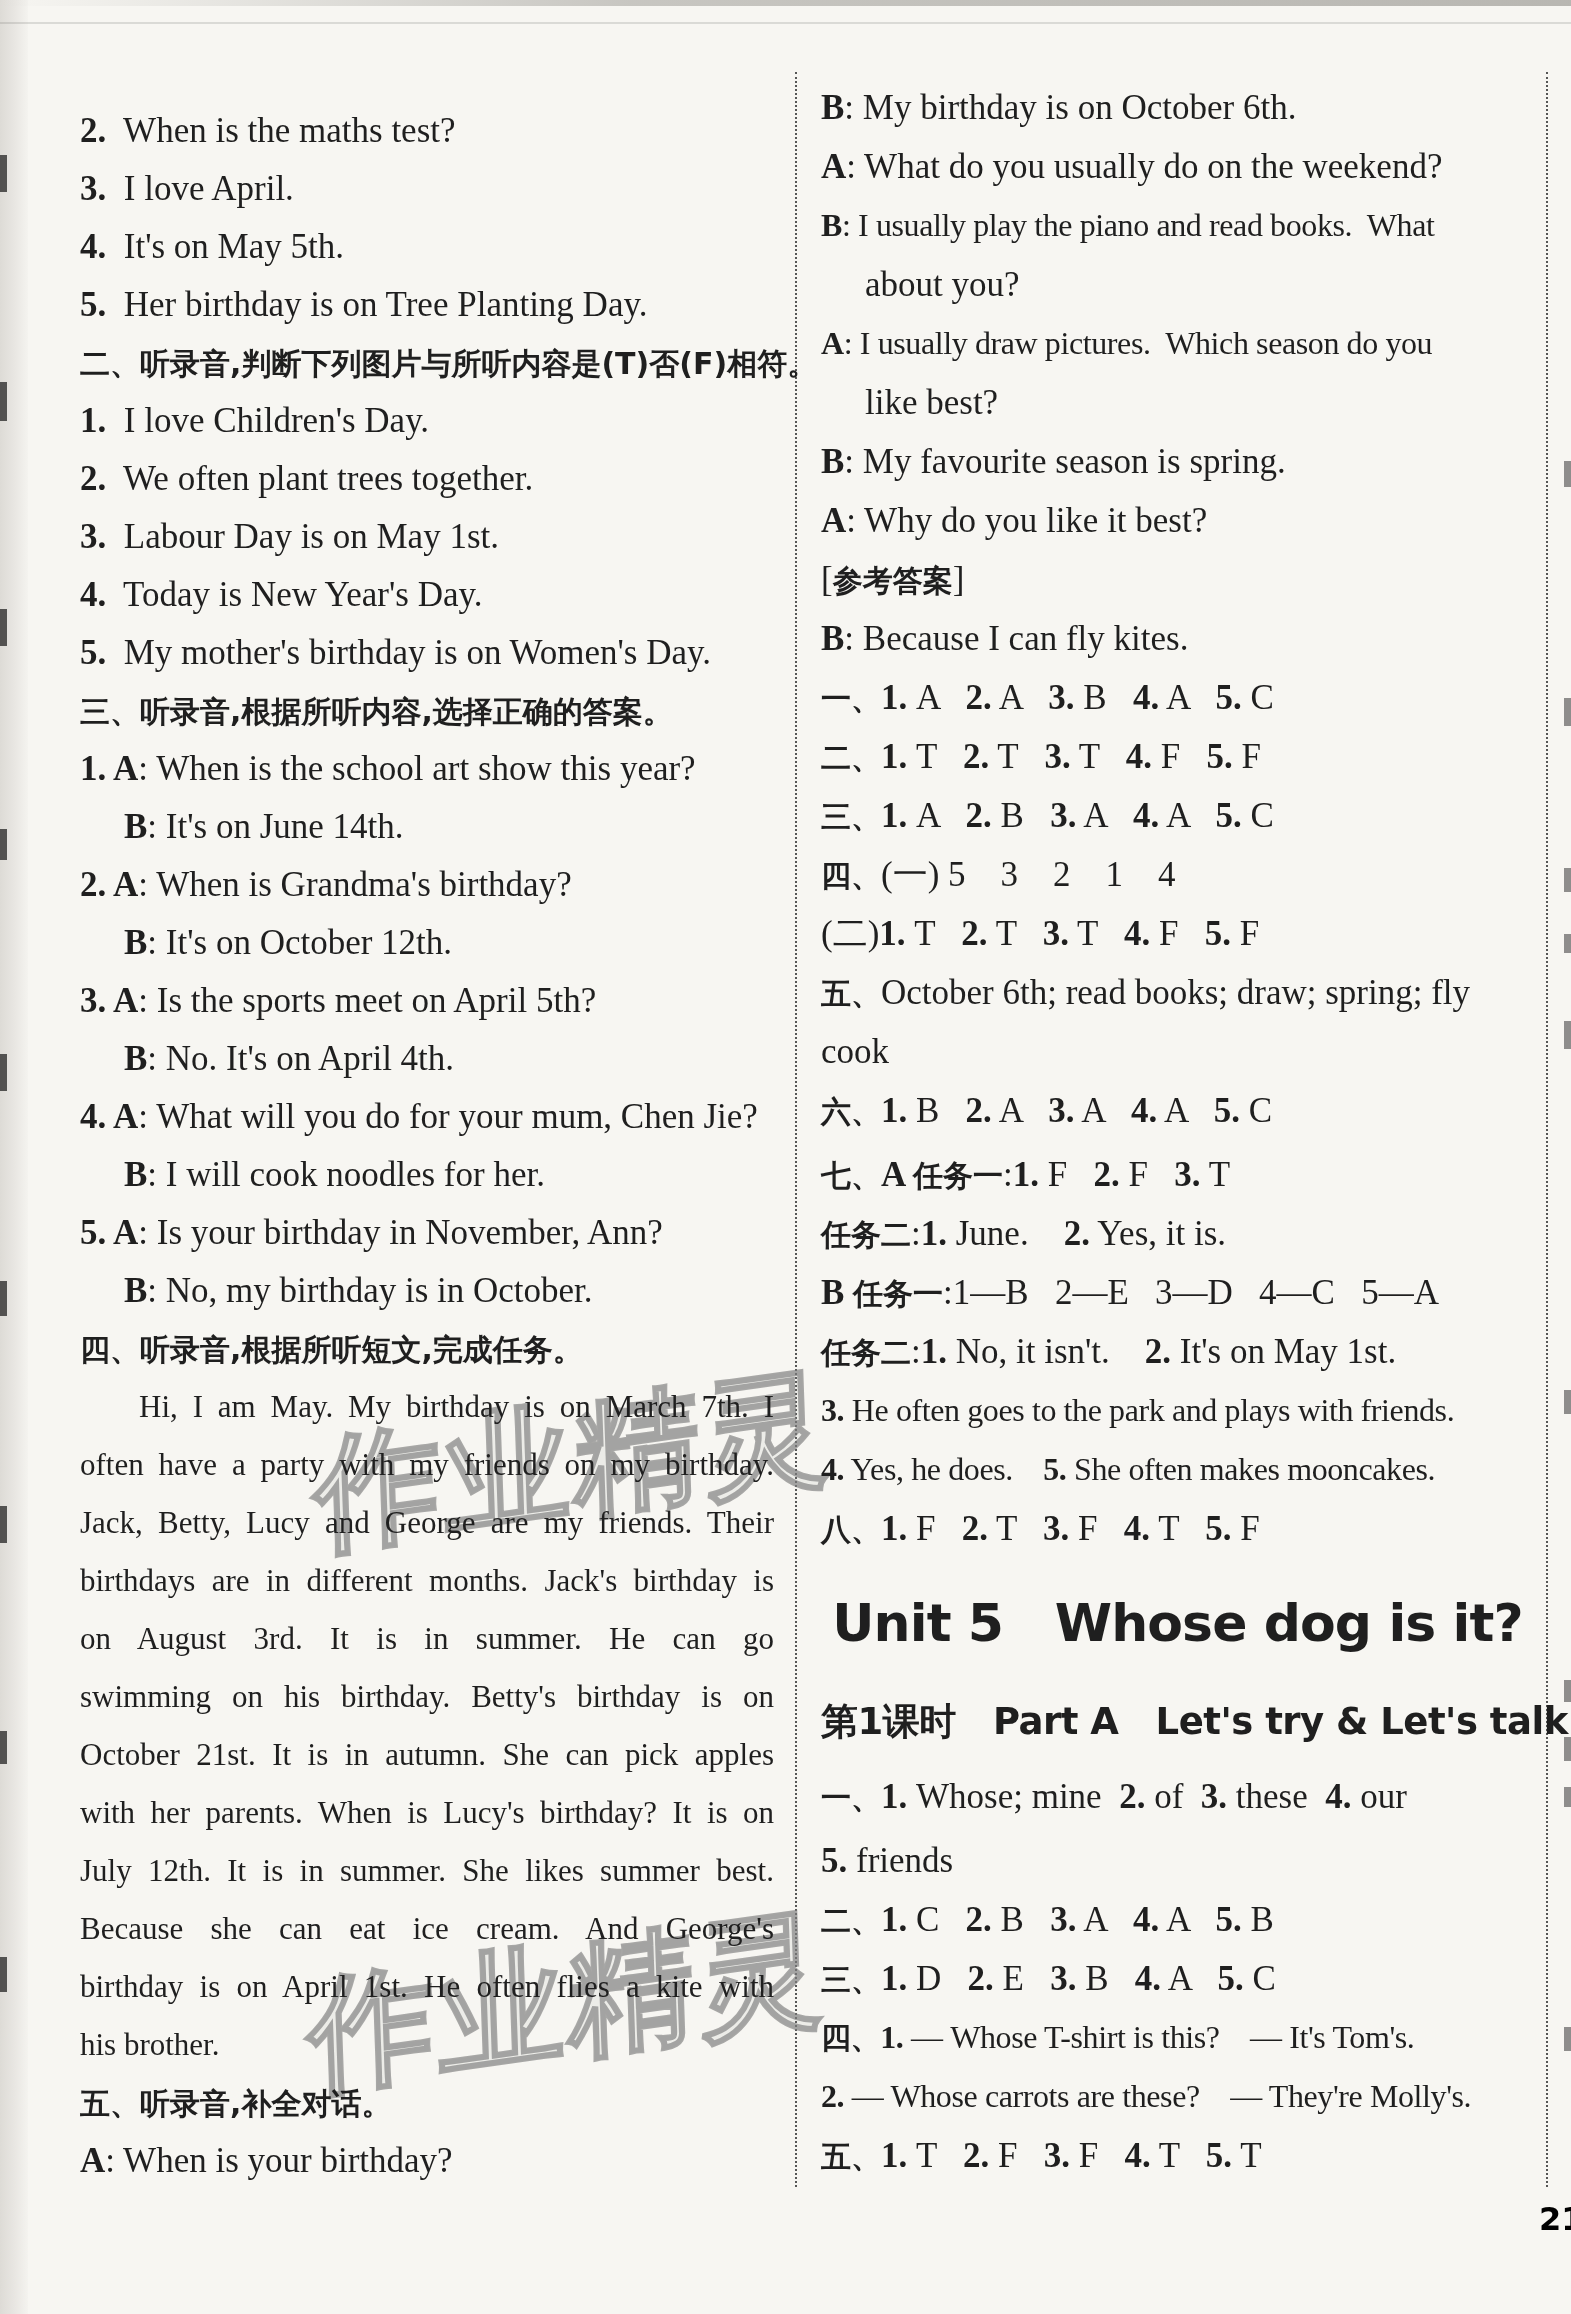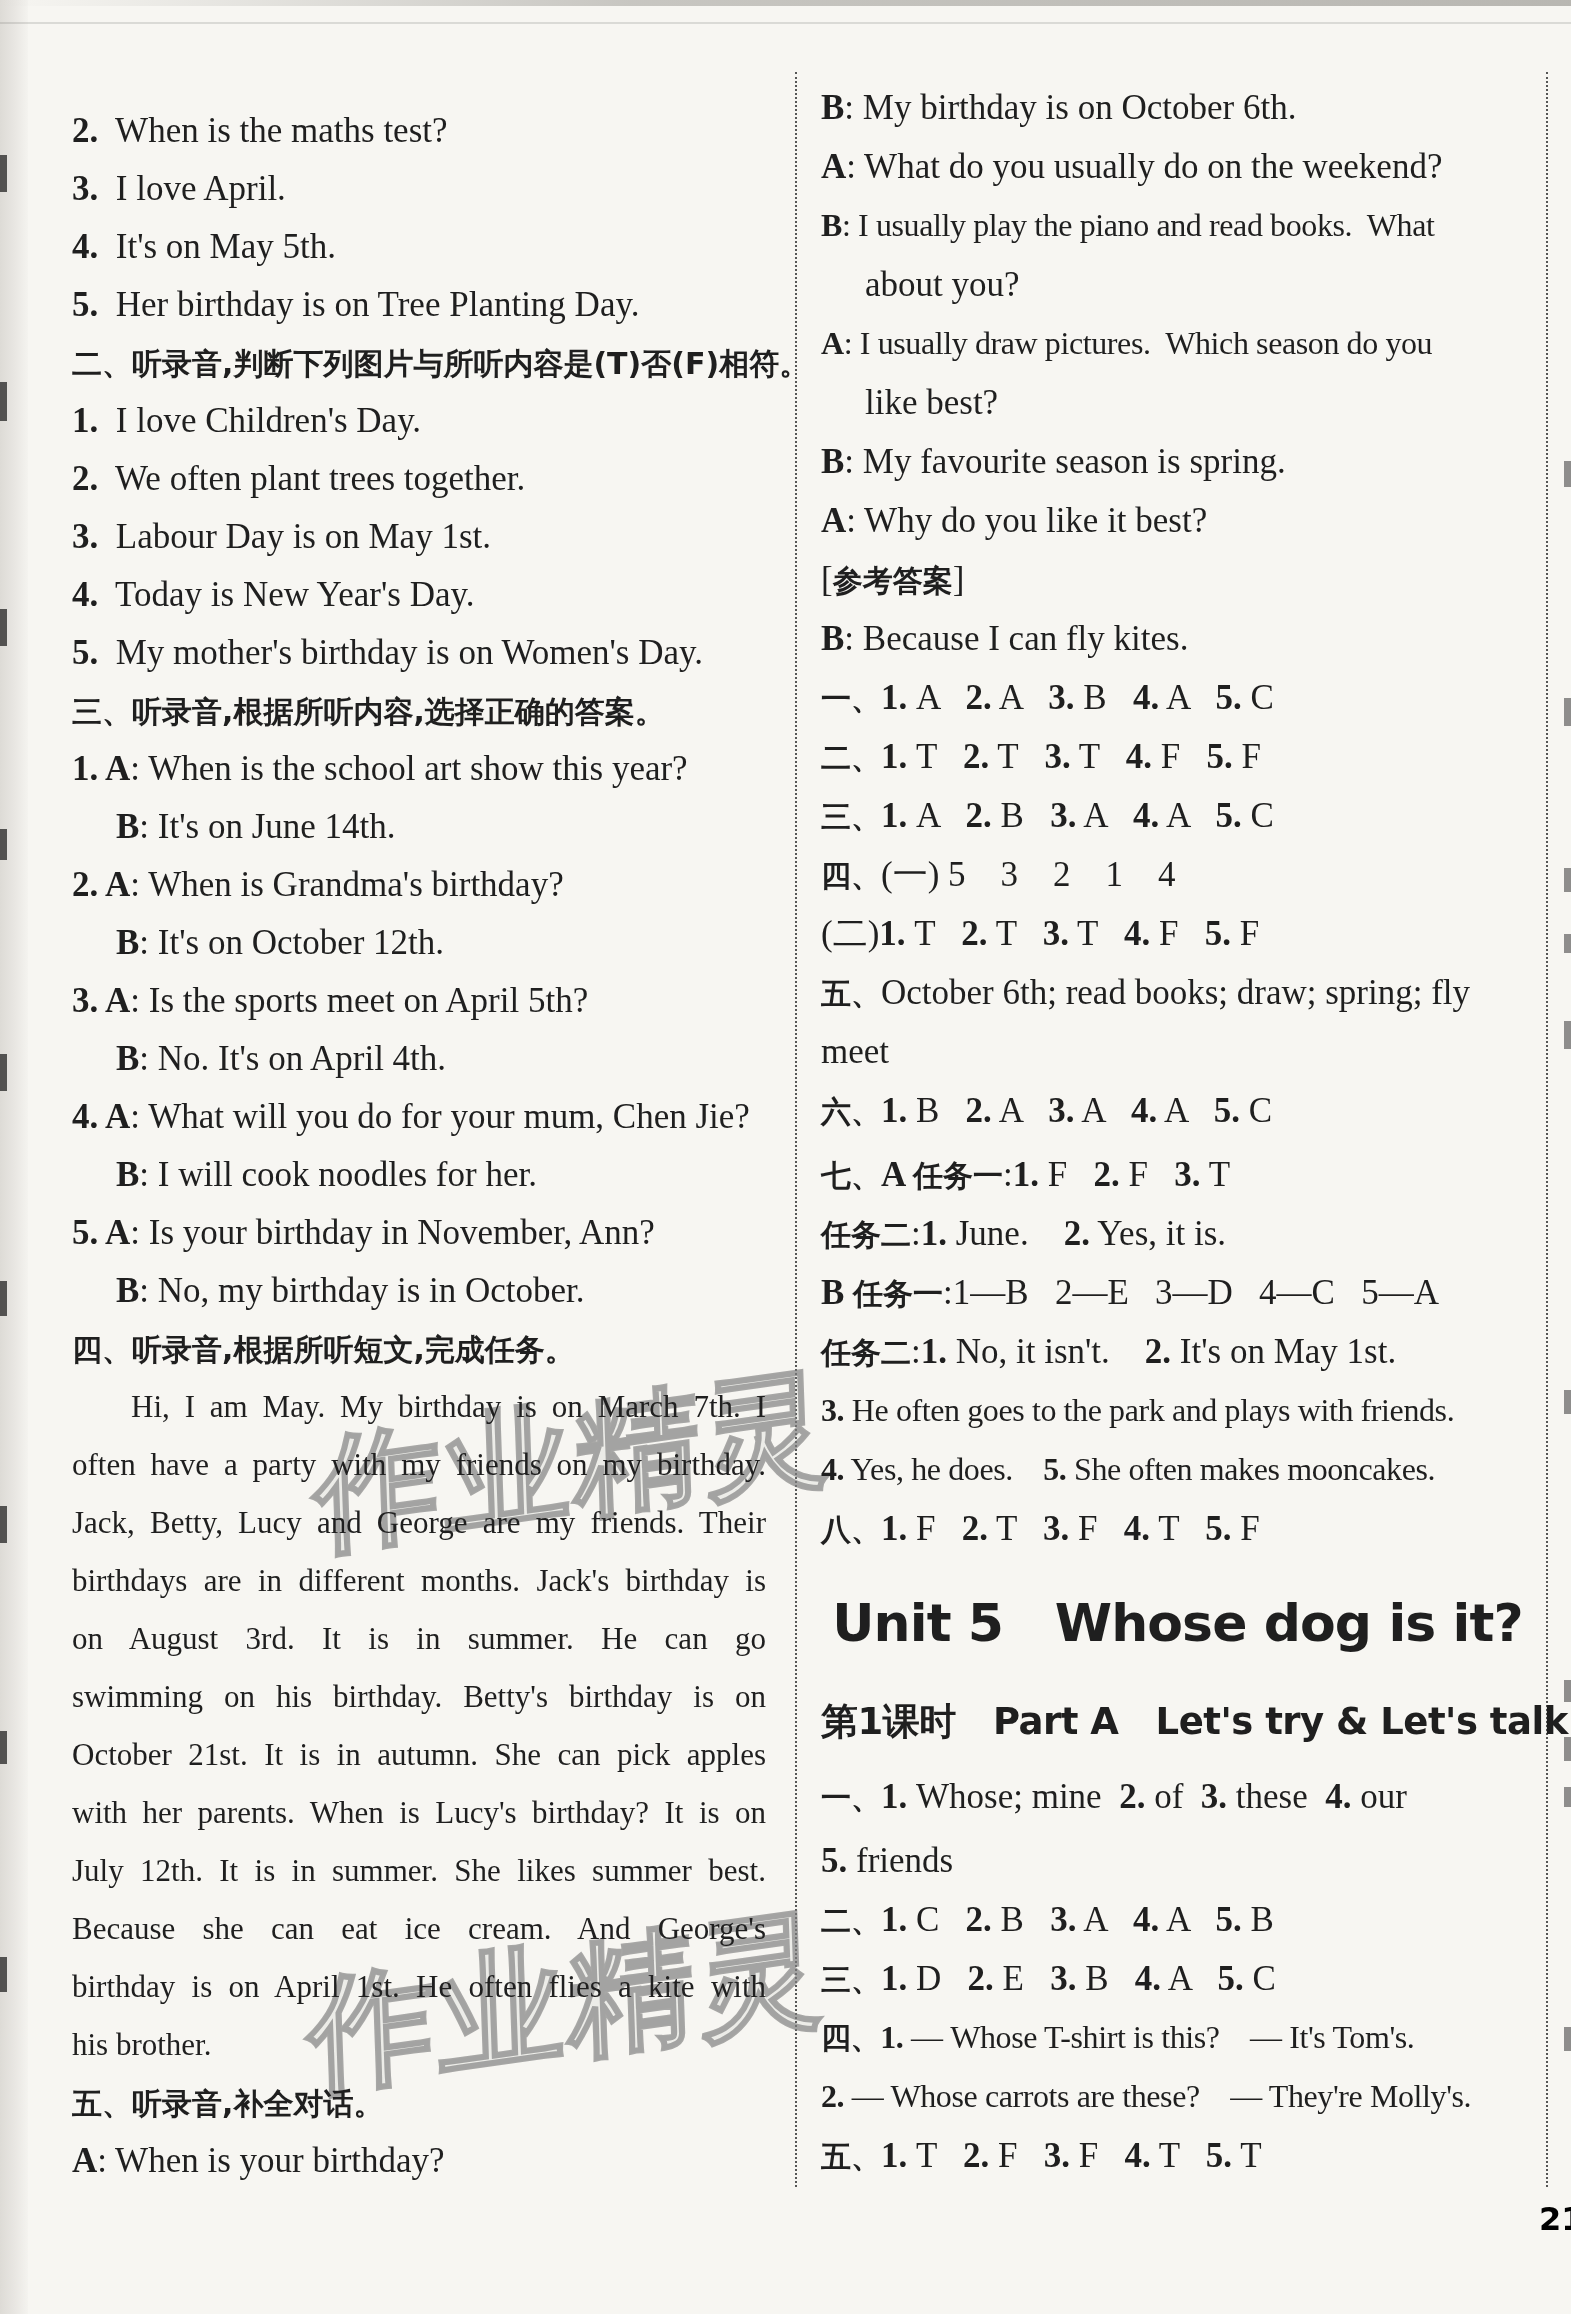--- a/index.html
+++ b/index.html
@@ -21,21 +21,21 @@
   .top-line{position:absolute;left:0;top:22px;width:1572px;height:1.8px;background:rgba(120,118,112,.22);}
   .edge-mark{position:absolute;background:#1c1c1c;opacity:.72;}
   .right-frag{position:absolute;background:#474747;opacity:.6;}
 
   
   .vdash{position:absolute;top:72px;height:2115px;width:0;
     border-left:2.8px dotted #3b3b3b;opacity:.85;}
 
   
   .col{position:absolute;top:0;}
-  #col-left{left:72px;width:694px;padding-top:102px;}
+  #col-left{left:80px;width:694px;padding-top:102px;}
   #col-right{left:821px;width:713px;padding-top:78px;}
 
   .ln{white-space:pre;font-size:35px;}
   #col-left .ln{height:58px;line-height:58px;}
   #col-right .ln{height:59px;line-height:59px;}
 
   .b{font-weight:bold;}
   .h{font-weight:bold;font-family:"DejaVu Sans","Liberation Sans",sans-serif;font-size:30px;}
 
   .ind{padding-left:44px;}
@@ -149,21 +149,21 @@
       <div class="ln "><span class="b">B</span><span>: My favourite season is spring.</span></div>
       <div class="ln "><span class="b">A</span><span>: Why do you like it best?</span></div>
       <div class="ln "><span>[</span><span class="h">参考答案</span><span>]</span></div>
       <div class="ln "><span class="b">B</span><span>: Because I can fly kites.</span></div>
       <div class="ln "><span class="h">一、</span><span class="b">1.</span><span> A   </span><span class="b">2.</span><span> A   </span><span class="b">3.</span><span> B   </span><span class="b">4.</span><span> A   </span><span class="b">5.</span><span> C</span></div>
       <div class="ln "><span class="h">二、</span><span class="b">1.</span><span> T   </span><span class="b">2.</span><span> T   </span><span class="b">3.</span><span> T   </span><span class="b">4.</span><span> F   </span><span class="b">5.</span><span> F</span></div>
       <div class="ln "><span class="h">三、</span><span class="b">1.</span><span> A   </span><span class="b">2.</span><span> B   </span><span class="b">3.</span><span> A   </span><span class="b">4.</span><span> A   </span><span class="b">5.</span><span> C</span></div>
       <div class="ln "><span class="h">四、</span><span>(一) 5    3    2    1    4</span></div>
       <div class="ln "><span>(二)</span><span class="b">1.</span><span> T   </span><span class="b">2.</span><span> T   </span><span class="b">3.</span><span> T   </span><span class="b">4.</span><span> F   </span><span class="b">5.</span><span> F</span></div>
       <div class="ln "><span class="h">五、</span><span>October 6th; read books; draw; spring; fly</span></div>
-      <div class="ln "><span>meet</span></div>
+      <div class="ln "><span>cook</span></div>
       <div class="ln "><span class="h">六、</span><span class="b">1.</span><span> B   </span><span class="b">2.</span><span> A   </span><span class="b">3.</span><span> A   </span><span class="b">4.</span><span> A   </span><span class="b">5.</span><span> C</span></div>
       <div class="ln g5"><span class="h">七、</span><span class="b">A </span><span class="h">任务一</span><span>:</span><span class="b">1.</span><span> F   </span><span class="b">2.</span><span> F   </span><span class="b">3.</span><span> T</span></div>
       <div class="ln "><span class="h">任务二</span><span>:</span><span class="b">1.</span><span> June.    </span><span class="b">2.</span><span> Yes, it is.</span></div>
       <div class="ln "><span class="b">B </span><span class="h">任务一</span><span>:1—B   2—E   3—D   4—C   5—A</span></div>
       <div class="ln "><span class="h">任务二</span><span>:</span><span class="b">1.</span><span> No, it isn't.    </span><span class="b">2.</span><span> It's on May 1st.</span></div>
       <div class="ln tight"><span class="b">3.</span><span> He often goes to the park and plays with friends.</span></div>
       <div class="ln tight"><span class="b">4.</span><span> Yes, he does.    </span><span class="b">5.</span><span> She often makes mooncakes.</span></div>
       <div class="ln "><span class="h">八、</span><span class="b">1.</span><span> F   </span><span class="b">2.</span><span> T   </span><span class="b">3.</span><span> F   </span><span class="b">4.</span><span> T   </span><span class="b">5.</span><span> F</span></div>
       <div class="ln unit"><span>Unit 5   Whose dog is it?</span></div>
       <div class="ln lesson"><span class="h">第1课时</span><span>   Part A   Let's try &amp; Let's talk</span></div>

